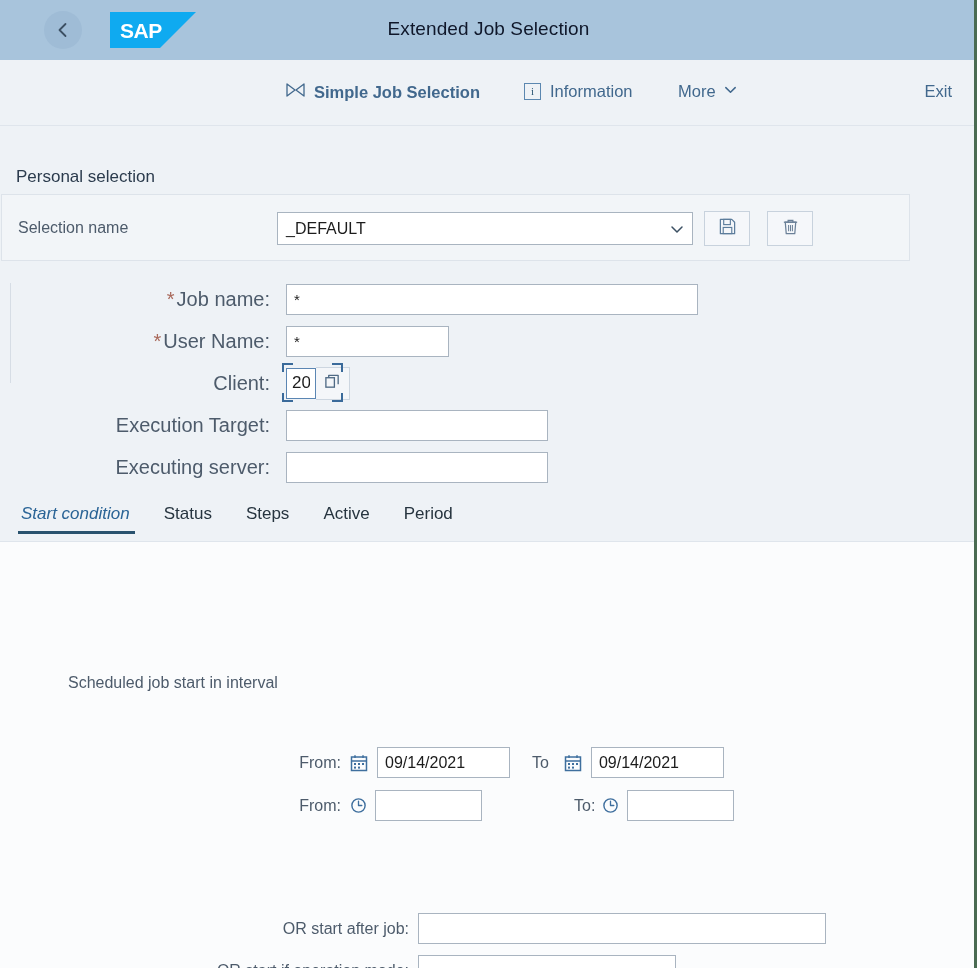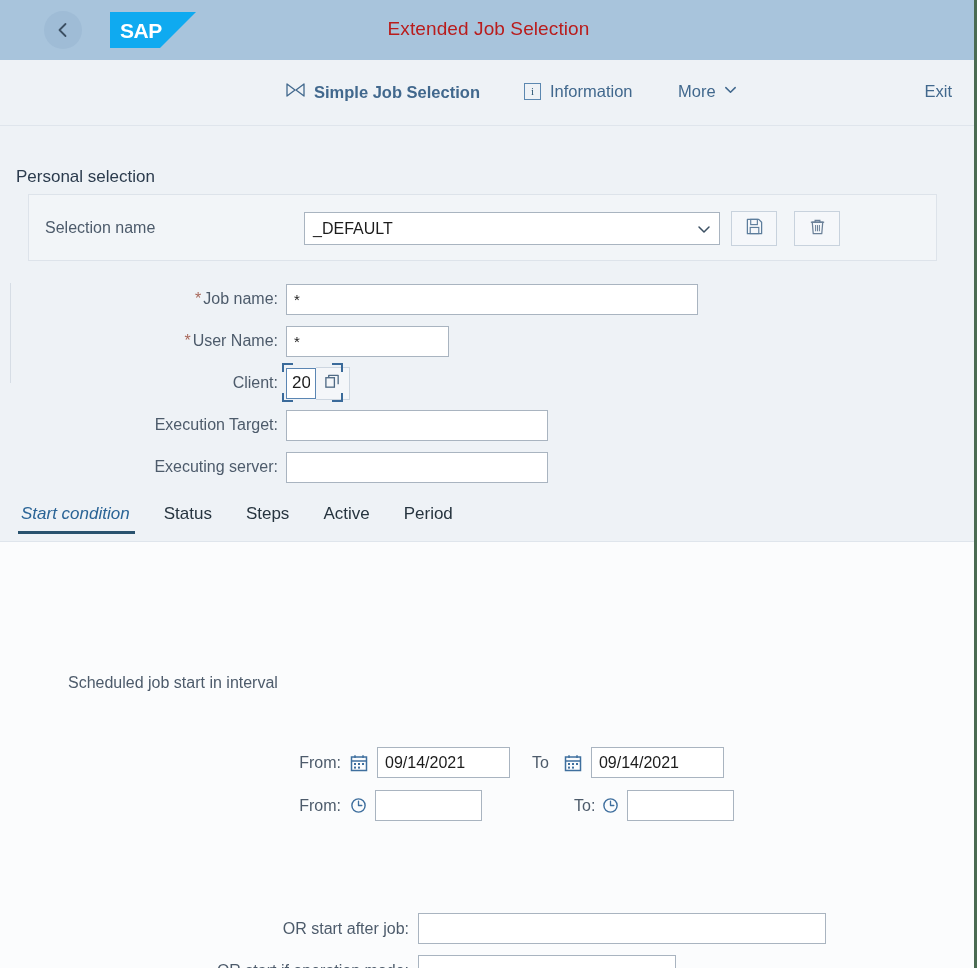--- a/index.html
+++ b/index.html
@@ -42,21 +42,21 @@
     position: absolute;
     left: 110px; top: 12px;
     width: 86px; height: 36px;
   }
   .sap-logo svg { display: block; }
   .shell-title {
     position: absolute;
     left: 0; right: 0; top: 18px;
     text-align: center;
     font-size: 19px;
-    color: #b91c1c;
+    color: #0f172a;
     letter-spacing: .1px;
   }
 
   
   .toolbar {
     position: relative;
     height: 66px;
     background: #eef2f6;
     border-bottom: 1px solid #dfe5ec;
     box-sizing: border-box;
@@ -108,21 +108,21 @@
     height: 342px;
   }
   .section-title {
     position: absolute;
     left: 16px; top: 10px;
     font-size: 17px;
     color: #2b3b4d;
   }
   .panel {
     position: absolute;
-    left: 28px; top: 37px;
+    left: 1px; top: 37px;
     width: 909px; height: 67px;
     background: #f2f5f8;
     border: 1px solid #dde3ea;
     box-sizing: border-box;
   }
   .panel-label {
     position: absolute;
     left: 16px; top: 24px;
     font-size: 16px;
     color: #4d5b6b;
@@ -149,23 +149,23 @@
   .form-rows { position: absolute; left: 0; top: 121px; width: 100%; }
   .frow {
     position: relative;
     height: 42px;
     display: flex;
     align-items: center;
   }
   .flabel {
     width: 286px;
     text-align: right;
-    padding-right: 8px;
-    box-sizing: border-box;
-    font-size: 16px;
+    padding-right: 16px;
+    box-sizing: border-box;
+    font-size: 20px;
     color: #4d5b6b;
     white-space: nowrap;
   }
   .req { color: #a8685a; margin-right: 2px; }
 
   .tinput {
     height: 31px;
     background: #ffffff;
     border: 1px solid #a9b4c0;
     box-sizing: border-box;

